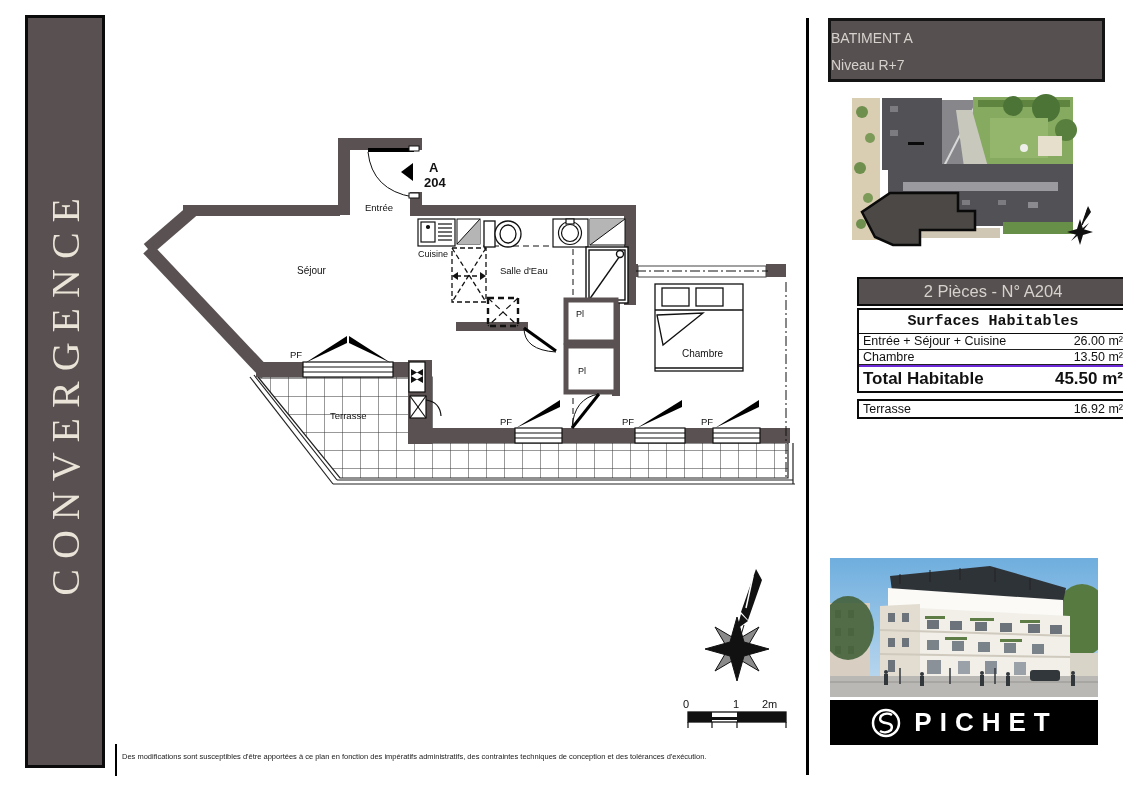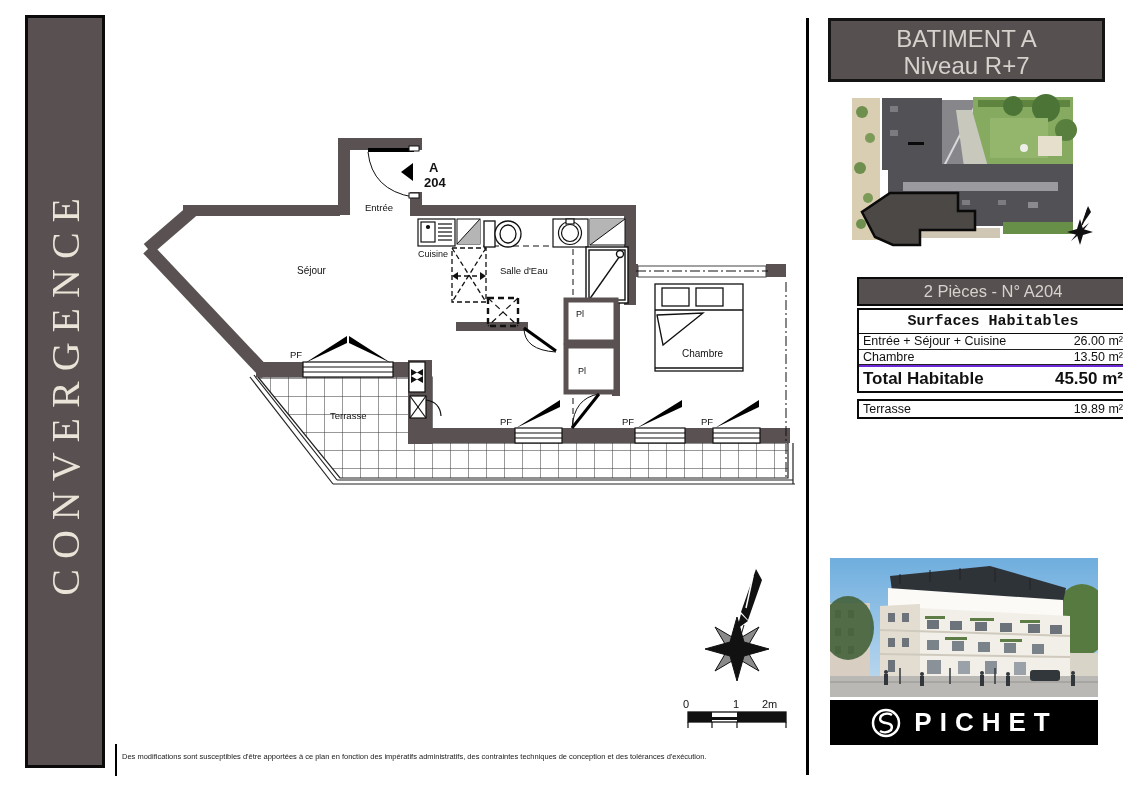--- a/index.html
+++ b/index.html
@@ -7,22 +7,22 @@
         font-family:"Liberation Sans",sans-serif;color:#111;}
   
   .banner{position:absolute;left:25px;top:15px;width:80px;height:753px;background:#585051;
           border:3px solid #0b0b0b;box-sizing:border-box;display:flex;align-items:center;justify-content:center;}
   .banner span{writing-mode:vertical-rl;transform:rotate(180deg);font-family:"Liberation Serif",serif;
           font-size:40px;letter-spacing:10px;color:#eae3d7;white-space:nowrap;}
   
   .divider{position:absolute;left:806px;top:18px;width:3px;height:757px;background:#000;}
   
   .hdr{position:absolute;left:828px;top:18px;width:277px;height:64px;box-sizing:border-box;
-       background:#575050;border:3px solid #141414;text-align:center;color:#d6d1cd;
-       font-size:24px;line-height:27px;padding-top:4px;}
+       background:#575050;border:3px solid #141414;text-align:left;color:#d6d1cd;
+       font-size:14px;line-height:27px;padding-top:4px;}
   .tblwrap{position:absolute;left:829px;top:277px;width:272px;padding-left:28px;}
   .tbl-header{background:#575050;border:2px solid #0a0a0a;color:#d6d1cd;text-align:center;
        font-size:16.5px;padding:3px 0;}
   .tbl-main{border:2px solid #0a0a0a;margin-top:2px;background:#fff;}
   .tbl-sub{font-weight:bold;font-size:15px;text-align:center;padding:3px 0;border-bottom:1.5px solid #0a0a0a;font-family:Liberation Mono, monospace;}
   .trow{display:flex;justify-content:space-between;font-size:12.5px;line-height:14.5px;padding:0 4px;}
   .trow.sep{border-bottom:1px solid #222;align-items:flex-end;}
   .tbl-total{display:flex;justify-content:space-between;font-size:17px;font-weight:bold;
        padding:2px 4px;border-top:2px solid #6d28d9;}
   .tbl-terrasse{border:2px solid #0a0a0a;margin-top:6px;display:flex;justify-content:space-between;
@@ -305,21 +305,21 @@
         <span>Chambre</span>
         <span>13.50 m²</span>
       </div>
       <div class="tbl-total">
         <span>Total Habitable</span>
         <span>45.50 m²</span>
       </div>
     </div>
     <div class="tbl-terrasse">
       <span>Terrasse</span>
-      <span>19.89 m²</span>
+      <span>16.92 m²</span>
     </div>
   </div>
 
   <svg style="left:830px;top:558px" width="268" height="139" viewBox="0 0 268 139">
     <defs>
       <linearGradient id="sky" x1="0" y1="0" x2="0" y2="1">
         <stop offset="0" stop-color="#6fae de"></stop>
         <stop offset="0" stop-color="#6faede"></stop>
         <stop offset="1" stop-color="#c3dcf0"></stop>
       </linearGradient>

